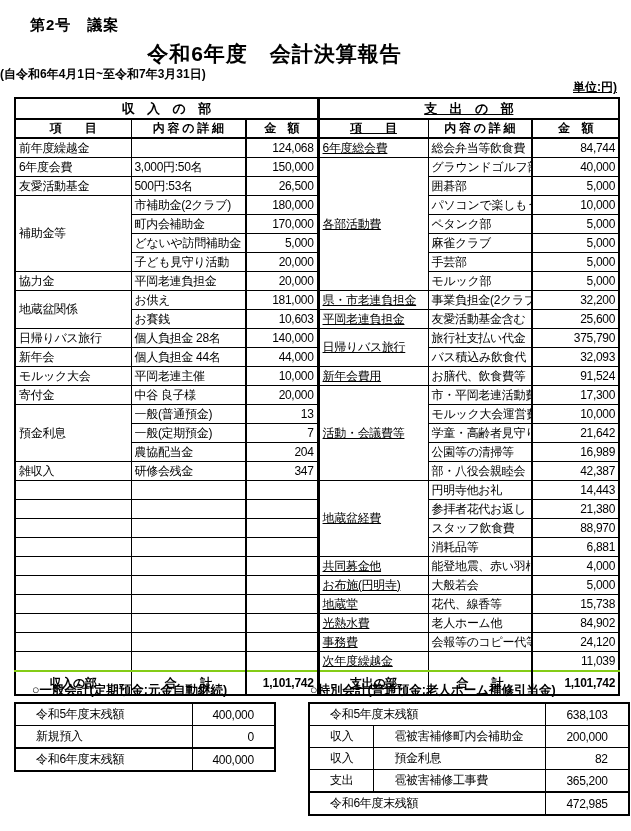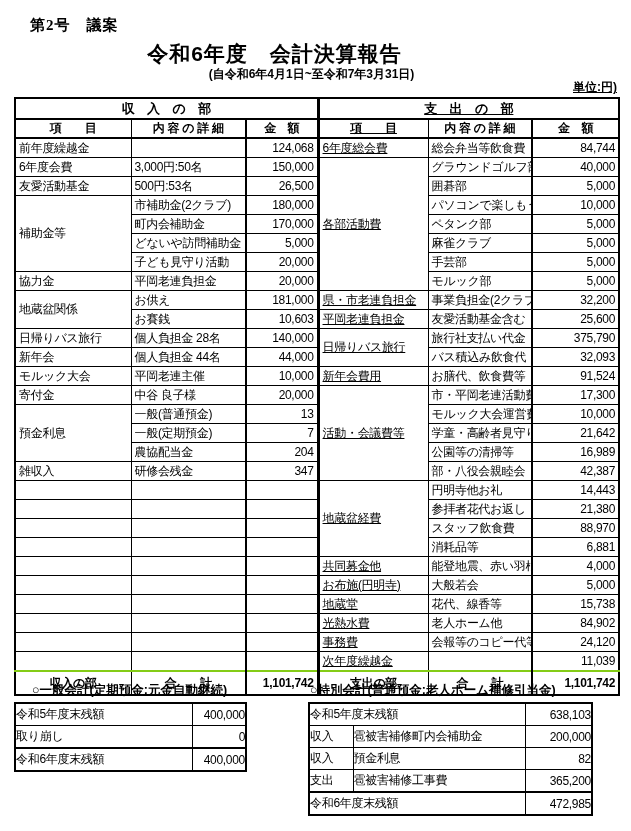--- a/index.html
+++ b/index.html
@@ -1,23 +1,23 @@
 <!DOCTYPE html>
 <html><head>
 <meta charset="utf-8">
 <style>
   html,body { margin:0; padding:0; }
   body {
     width:631px; height:831px; background:#ffffff; color:#000;
     font-family:"Liberation Sans", sans-serif;
     position:relative; overflow:hidden;
   }
-  .doc-number { position:absolute; left:30px; top:16px; font-size:15px; font-weight:bold; letter-spacing:1px;font-family:Liberation Serif, serif; }
+  .doc-number { position:absolute; left:30px; top:16px; font-size:15px; font-weight:bold; letter-spacing:1px; }
   .main-title { position:absolute; left:0; top:40px; width:549px; text-align:center; font-size:21px; font-weight:bold; letter-spacing:1px; }
-  .period     { position:absolute; left:0; top:66px; width:623px; text-align:center; font-size:12px; font-weight:bold; }
+  .period     { position:absolute; left:0; top:66px; width:623px; font-size:12px; font-weight:bold; }
   .unit-note  { position:absolute; right:14px; top:79px; font-size:12px; font-weight:bold; text-decoration:underline; }
 
   table { border-collapse:collapse; table-layout:fixed;border-radius:7px; }
 
   
   .main { position:absolute; left:14px; top:97px; width:604px; border:2px solid #000; }
   .main td {
     border:1px solid #000; height:18px; padding:0 3px;
     font-size:12px; letter-spacing:-0.3px; white-space:nowrap; overflow:hidden;
     vertical-align:middle;
@@ -31,21 +31,21 @@
   .t-center { text-align:center; }
 
   
   .acct { position:absolute; }
   .acct-general { left:14px; top:682px; }
   .acct-special { left:308px; top:682px; }
   .mini-title { font-size:12.5px; font-weight:bold; margin:0 0 3px 0; white-space:nowrap; }
   .acct-general .mini-title { padding-left:18px; }
   .acct-special .mini-title { padding-left:2px; }
   .mini { border:2px solid #000; }
-  .mini td { border:1px solid #000; height:21px; padding:0 0; font-size:12px; letter-spacing:-0.3px; white-space:nowrap; overflow:hidden; }
+  .mini td { border:1px solid #000; height:21px; padding:0 20px; font-size:12px; letter-spacing:-0.3px; white-space:nowrap; overflow:hidden; }
   .mini .amt { text-align:right; }
   .mini tr.last-row td { border-top:2px solid #000; }
 </style>
 </head>
 <body>
 
 <div class="doc-number">第2号　議案</div>
 <div class="main-title">令和6年度　会計決算報告</div>
 <div class="period">(自令和6年4月1日~至令和7年3月31日)</div>
 <div class="unit-note">単位:円)</div>
@@ -297,21 +297,21 @@
     <colgroup>
         <col style="width:177px">
         <col style="width:54px">
       </colgroup>
     <tbody id="general-body">
         <tr>
           <td>令和5年度末残額</td>
           <td class="amt">400,000</td>
         </tr>
         <tr>
-          <td>取り崩し</td>
+          <td>新規預入</td>
           <td class="amt">0</td>
         </tr>
         <tr class="last-row">
           <td>令和6年度末残額</td>
           <td class="amt">400,000</td>
         </tr>
       </tbody>
   </table>
 </div>
 

